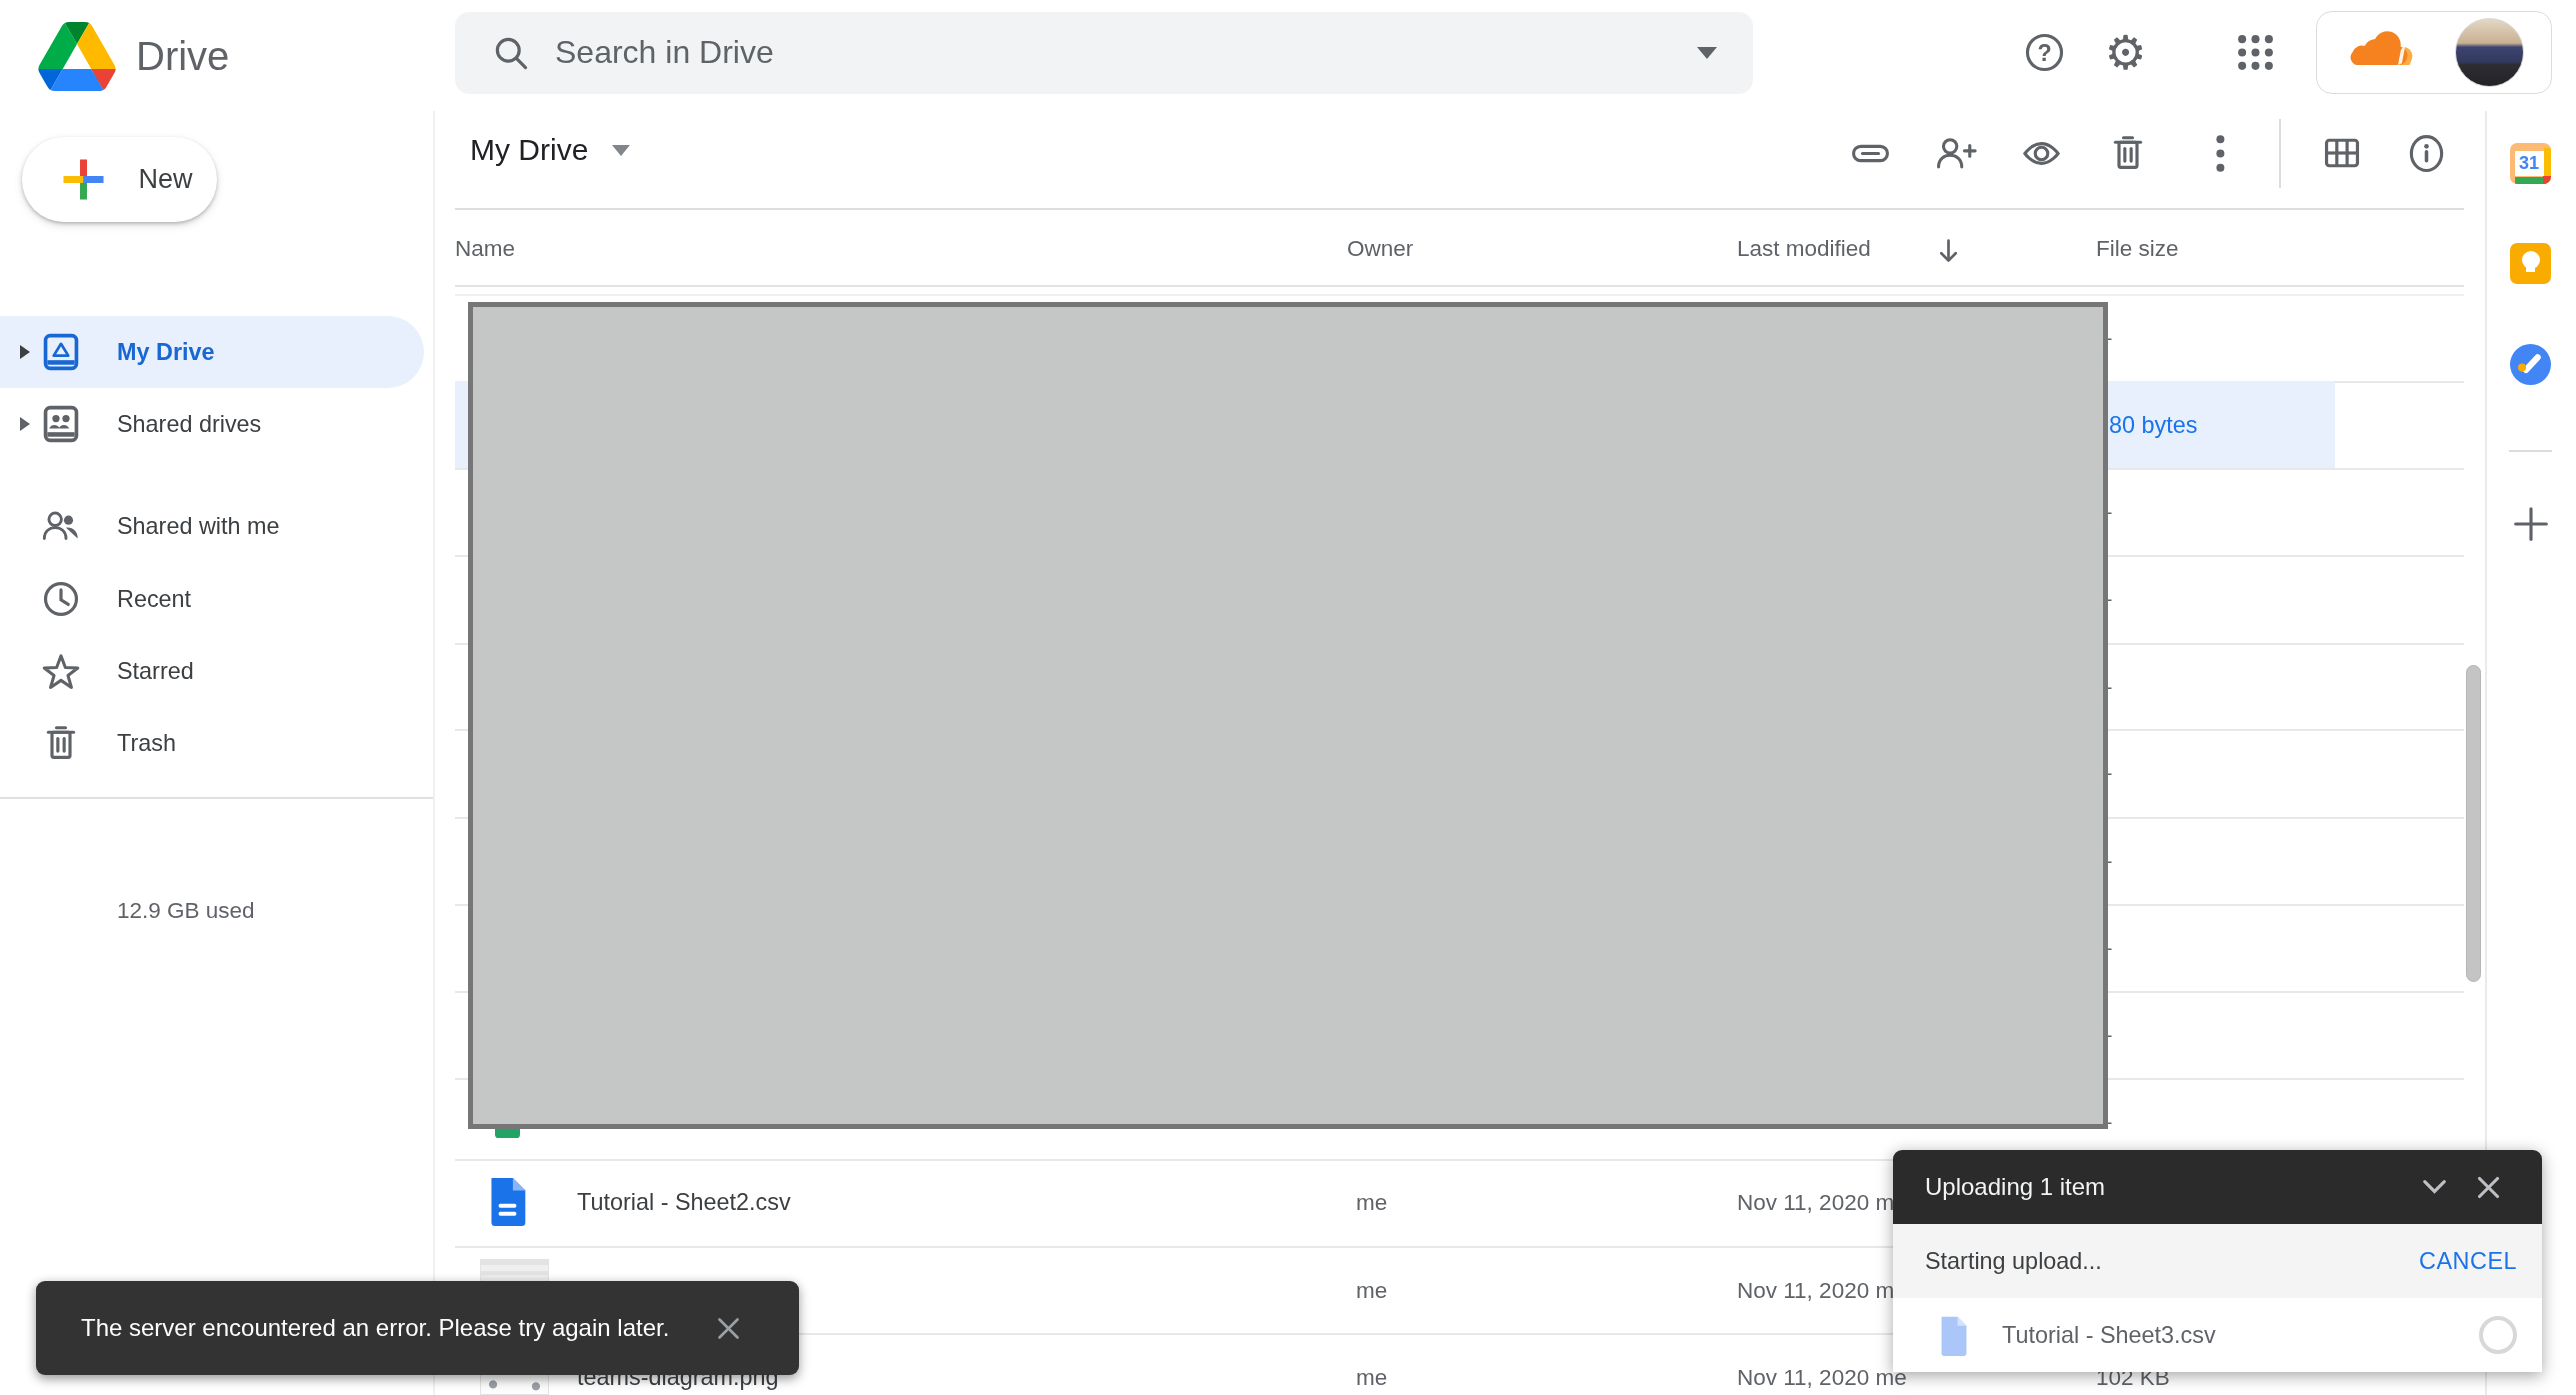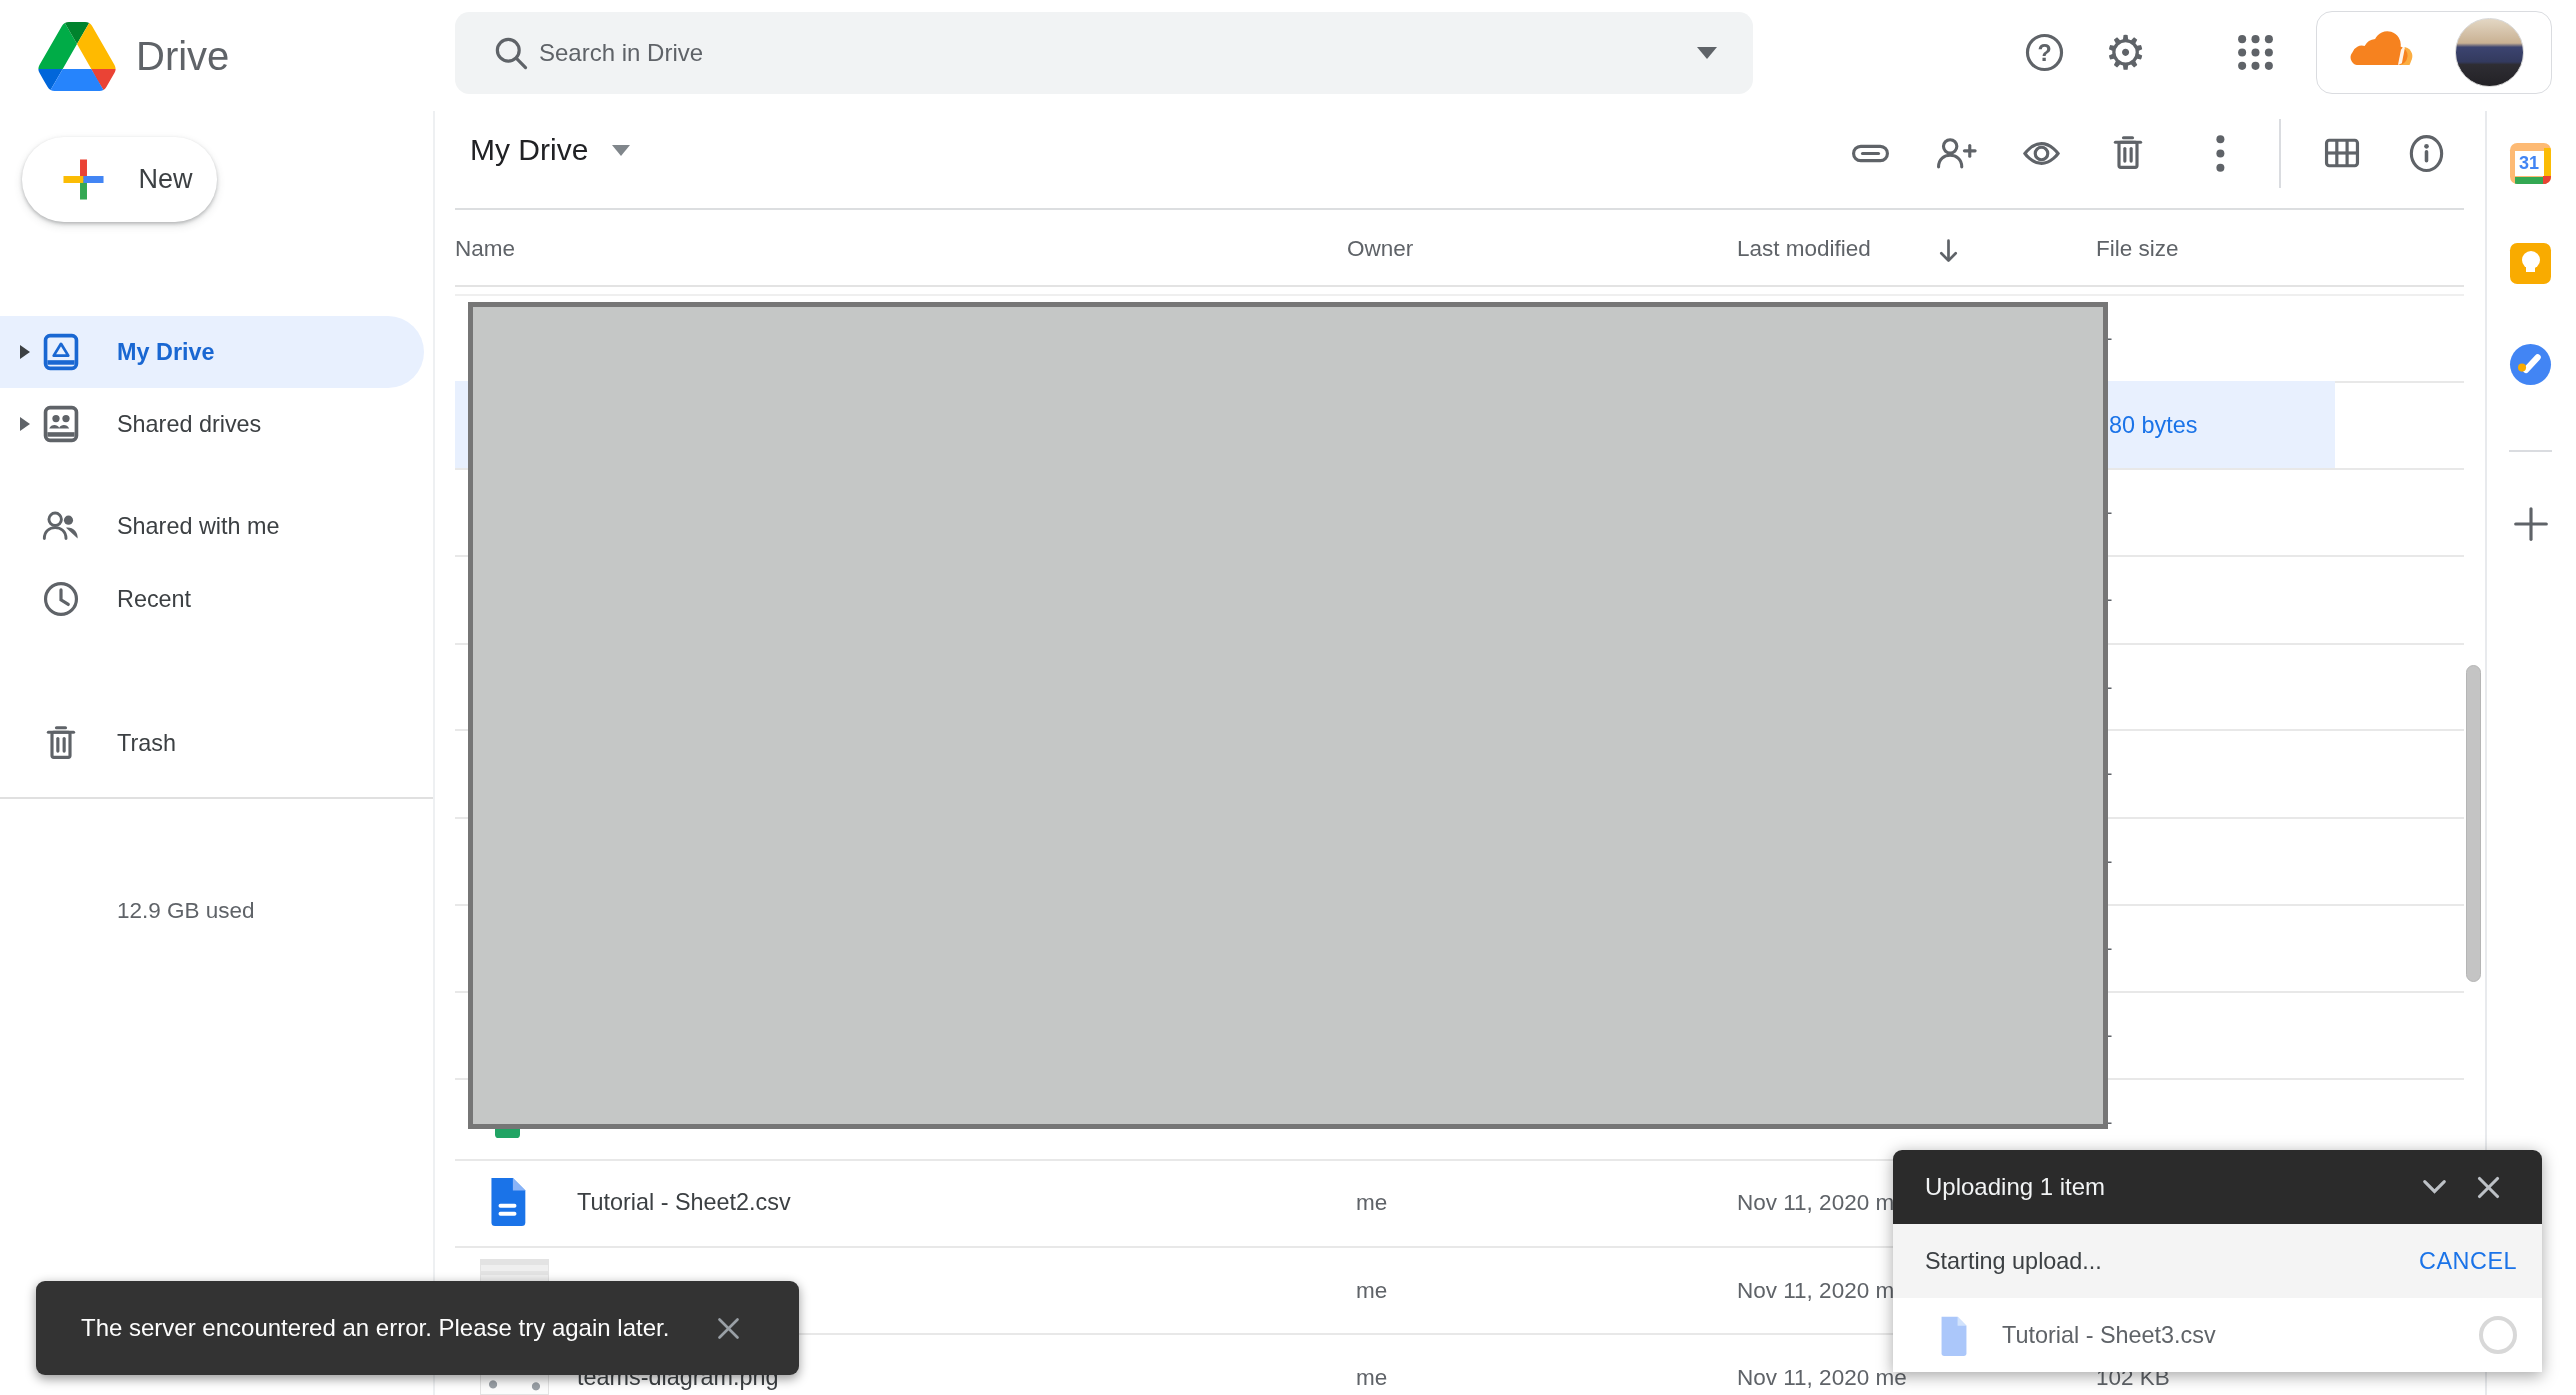--- a/index.html
+++ b/index.html
@@ -14,21 +14,21 @@
   .colhead{position:absolute;font-size:22.5px;color:#5f6368;font-weight:500;white-space:nowrap}
   .icnbtn{display:flex;align-items:center;justify-content:center;cursor:pointer}
   .sidebar-label{font-size:23.4px;color:#3c4043;white-space:nowrap}
   .nav-item{position:absolute;left:0;width:424px;height:72px;display:flex;align-items:center;cursor:pointer}
   .nav-item .ic{position:absolute;left:41px;width:40px;display:flex;justify-content:center}
   .nav-item .lbl{position:absolute;left:117px}
   .nav-sel{background:#e8f0fe;border-radius:0 36px 36px 0}
   .nav-sel .sidebar-label{color:#1967d2;font-weight:600}
   .exp{position:absolute;left:20px;width:0;height:0;border-left:10.8px solid #5f6368;border-top:7.2px solid transparent;border-bottom:7.2px solid transparent}
   .searchpill{position:absolute;left:455px;top:11.7px;width:1298px;height:82px;background:#f1f3f4;border-radius:14.4px;display:flex;align-items:center;padding:0 36px}
-  .searchpill input{flex:1;border:none;outline:none;background:transparent;font-family:"Liberation Sans",sans-serif;font-size:24px;color:#202124;margin-left:8px}
+  .searchpill input{flex:1;border:none;outline:none;background:transparent;font-family:"Liberation Sans",sans-serif;font-size:32px;color:#202124;margin-left:24px}
   .searchpill input::placeholder{color:#5f6368}
   .caret-down{width:0;height:0;border-left:10px solid transparent;border-right:10px solid transparent;border-top:12.6px solid #5f6368}
   .acct{position:absolute;left:2316px;top:10.8px;width:236px;height:83px;border:1.8px solid #dadce0;border-radius:16px;background:#fff;display:flex;align-items:center;justify-content:space-around;padding:0 12.6px}
   .avatar{width:69px;height:69px;border-radius:50%;background:linear-gradient(180deg,#e3d7c4 0%,#c9b193 36%,#3c4470 42%,#333a5e 64%,#2e2d33 68%,#232226 100%);border:0.9px solid #d8d8d8}
   .graybox{position:absolute;left:468px;top:302px;width:1640px;height:827px;background:#c5c7c6;border:5.4px solid #767676;z-index:3}
   .selrow{position:absolute;left:455px;top:381px;width:1880px;height:87px;background:#e8f0fe;z-index:1}
   .dash{position:absolute;font-size:22.5px;color:#5f6368;z-index:1}
   .thumb{position:absolute;border:0.9px solid #e3e3e3}
   .toast{position:absolute;left:36px;top:1281px;width:763px;height:94px;background:#333333;border-radius:9px;display:flex;align-items:center;padding:0 38px 0 45px;box-shadow:0 3.6px 10.8px rgba(0,0,0,.4);z-index:7}
   .toast .msg{color:#fdfdfd;font-size:24px;white-space:nowrap}
@@ -175,20 +175,28 @@
   <div class="nav-item" style="top:563px">
     <span class="ic">
       <svg width="40" height="40" viewBox="0 0 44 44" fill="none" stroke="#5f6368" stroke-width="3.5" stroke-linecap="round">
         <circle cx="22" cy="22" r="17"></circle>
           <path d="M22 12 v11 l8 5"></path>
       </svg>
     </span>
     <span class="lbl sidebar-label">Recent</span>
   </div>
 
+  <div class="nav-item" style="top:635px">
+    <span class="ic">
+      <svg width="41" height="41" viewBox="0 0 46 46" fill="none" stroke="#5f6368" stroke-width="3.5" stroke-linejoin="round">
+        <path d="M23 5 l5 13.4 14.3.5 -11.3 8.7 4 13.7 -12-8.1 -12 8.1 4-13.7 L3.7 18.9 l14.3-.5 z"></path>
+      </svg>
+    </span>
+    <span class="lbl sidebar-label">Starred</span>
+  </div>
 
   <div class="nav-item" style="top:707px">
     <span class="ic">
       <svg width="36" height="40" viewBox="0 0 40 44" fill="none" stroke="#5f6368" stroke-width="3.5" stroke-linecap="round">
         <line x1="6" y1="10" x2="34" y2="10"></line>
           <line x1="15" y1="5" x2="25" y2="5"></line>
         <rect x="10" y="10" width="20" height="28" rx="2"></rect>
         <line x1="16.5" y1="17" x2="16.5" y2="31"></line>
           <line x1="23.5" y1="17" x2="23.5" y2="31"></line>
       </svg>

